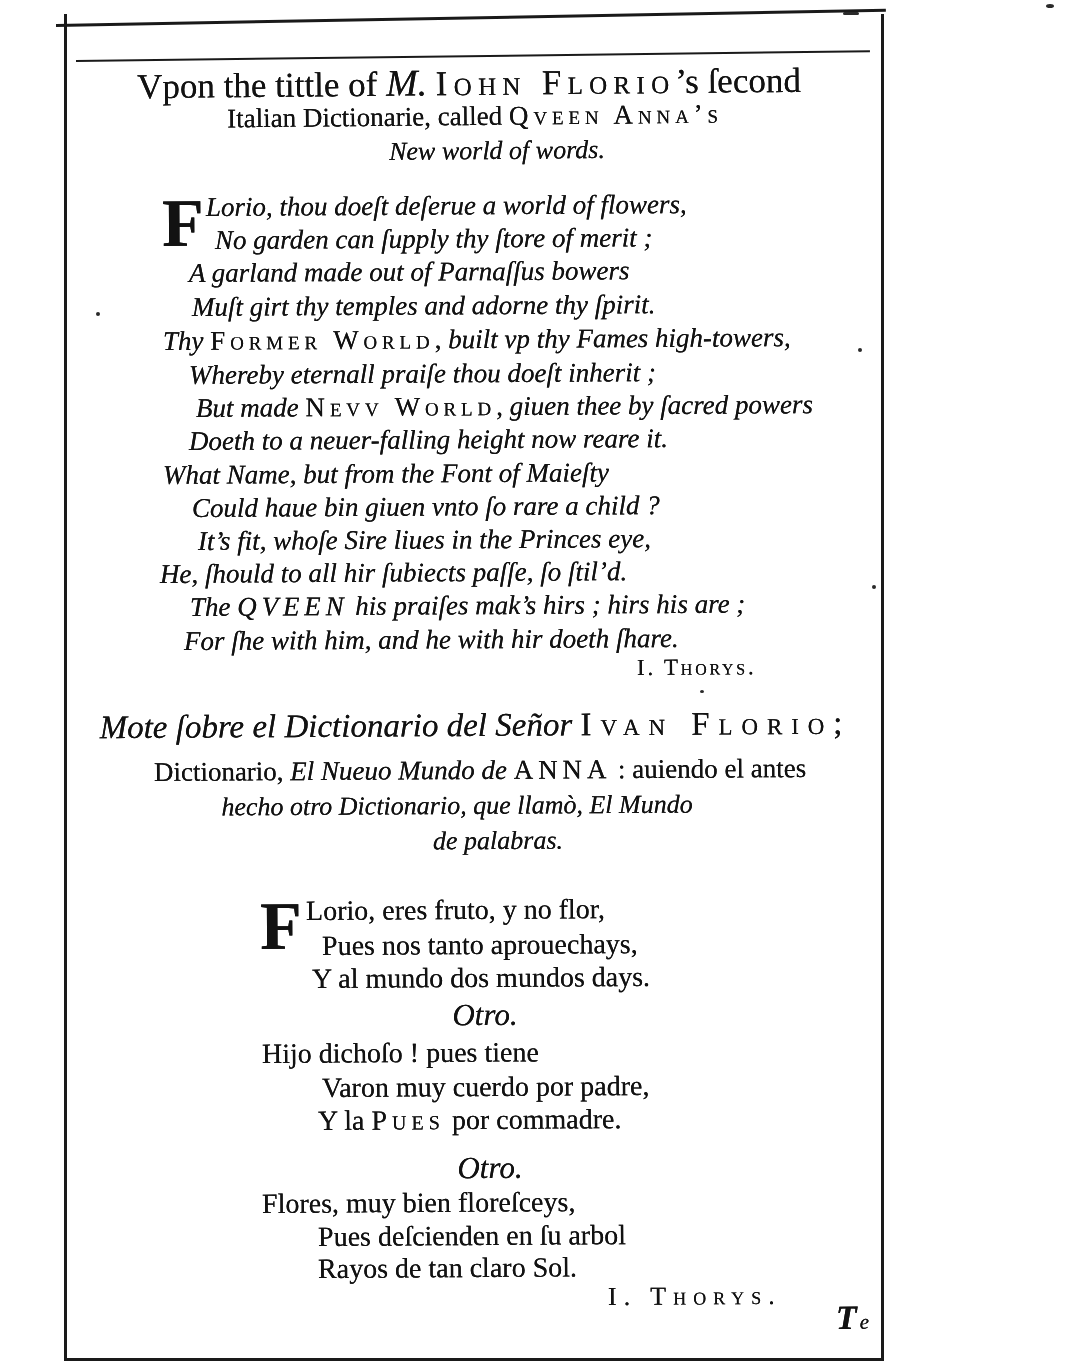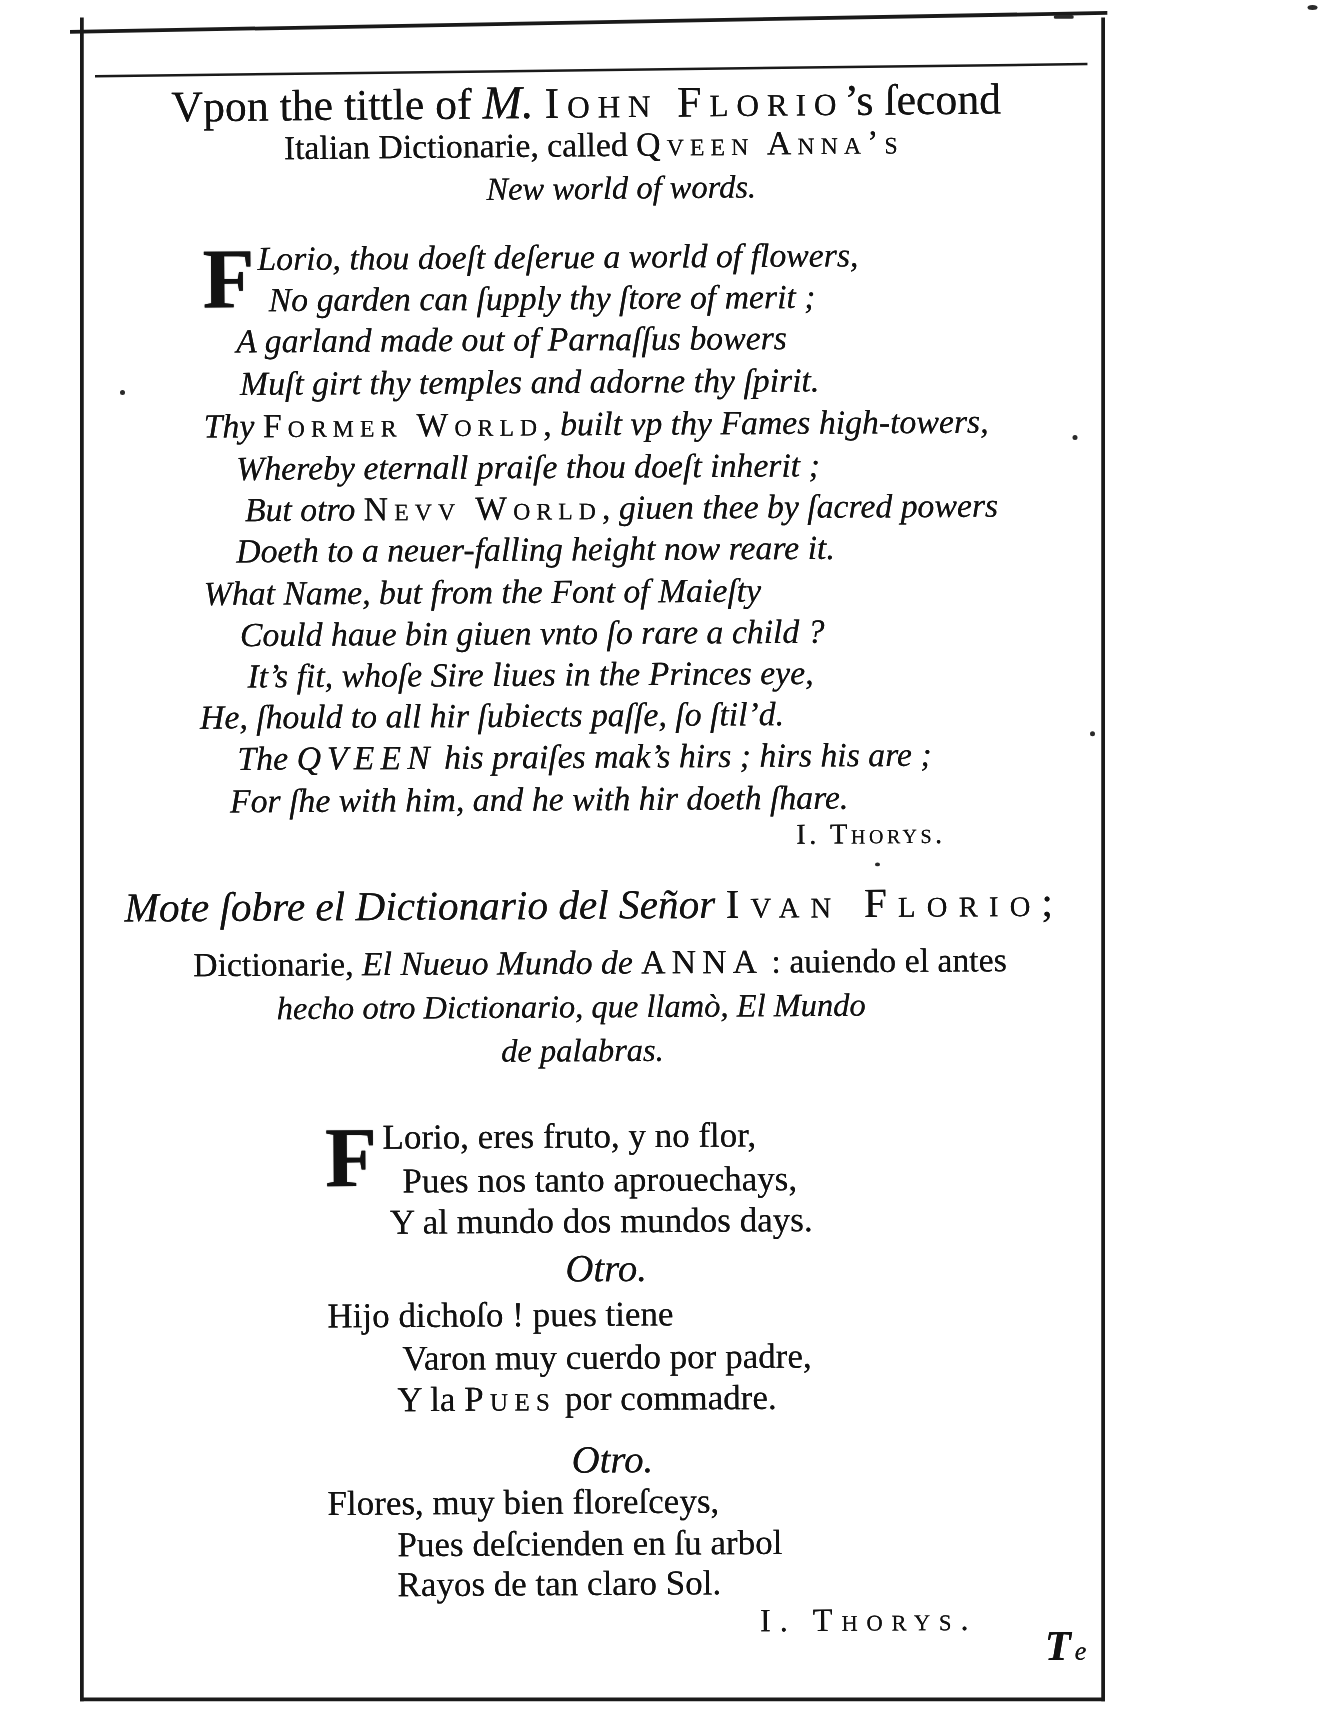--- a/index.html
+++ b/index.html
@@ -76,35 +76,35 @@
   <div class="line title-l3 center r1" style="left:497px;top:136px;"><span class="seg it">New world of words.</span></div>
 
   <div class="dropcap r2" style="left:162px;top:196px;">F</div>
 
   <div class="line epoem r2" style="left:206px;top:192px;"><span class="seg it">Lorio, thou doeſt deſerue a world of flowers,</span></div>
   <div class="line epoem r2" style="left:215px;top:225px;"><span class="seg it">No garden can ſupply thy ſtore of merit ;</span></div>
   <div class="line epoem r2" style="left:189px;top:258px;"><span class="seg it">A garland made out of Parnaſſus bowers</span></div>
   <div class="line epoem r2" style="left:192px;top:292px;"><span class="seg it">Muſt girt thy temples and adorne thy ſpirit.</span></div>
   <div class="line epoem r2" style="left:163px;top:326px;"><span class="seg it">Thy </span><span class="seg sc ls3">Former World</span><span class="seg rm">, </span><span class="seg it">built vp thy Fames high-towers,</span></div>
   <div class="line epoem r2" style="left:189px;top:360px;"><span class="seg it">Whereby eternall praiſe thou doeſt inherit ;</span></div>
-  <div class="line epoem r2" style="left:196px;top:393px;"><span class="seg it">But otro </span><span class="seg sc ls3">Nevv World</span><span class="seg rm">, </span><span class="seg it">giuen thee by ſacred powers</span></div>
+  <div class="line epoem r2" style="left:196px;top:393px;"><span class="seg it">But made </span><span class="seg sc ls3">Nevv World</span><span class="seg rm">, </span><span class="seg it">giuen thee by ſacred powers</span></div>
   <div class="line epoem r2" style="left:189px;top:426px;"><span class="seg it">Doeth to a neuer-falling height now reare it.</span></div>
   <div class="line epoem r2" style="left:163px;top:460px;"><span class="seg it">What Name, but from the Font of Maieſty</span></div>
   <div class="line epoem r2" style="left:192px;top:493px;"><span class="seg it">Could haue bin giuen vnto ſo rare a child ?</span></div>
   <div class="line epoem r2" style="left:198px;top:526px;"><span class="seg it">It’s fit, whoſe Sire liues in the Princes eye,</span></div>
   <div class="line epoem r2" style="left:160px;top:559px;"><span class="seg it">He, ſhould to all hir ſubiects paſſe, ſo ſtil’d.</span></div>
   <div class="line epoem r2" style="left:190px;top:592px;"><span class="seg it">The </span><span class="seg it ls3">QVEEN</span><span class="seg it"> his praiſes mak’s hirs ; hirs his are ;</span></div>
   <div class="line epoem r2" style="left:184px;top:626px;"><span class="seg it">For ſhe with him, and he with hir doeth ſhare.</span></div>
 
   <div class="line sig1 r2" style="left:637px;top:655px;"><span class="seg sc ls2">I. Thorys.</span></div>
 
   <div class="line sp-head1 center r2" style="left:471px;top:707px;"><span class="seg it">Mote ſobre el Dictionario del Señor </span><span class="seg sc ls4">Ivan Florio</span><span class="seg rm">;</span></div>
-  <div class="line sp-head2 center r2" style="left:480px;top:755px;"><span class="seg rm">Dictionarie, </span><span class="seg it">El Nueuo Mundo de </span><span class="seg caps ls3">ANNA</span><span class="seg rm"> : auiendo el antes</span></div>
+  <div class="line sp-head2 center r2" style="left:480px;top:755px;"><span class="seg rm">Dictionario, </span><span class="seg it">El Nueuo Mundo de </span><span class="seg caps ls3">ANNA</span><span class="seg rm"> : auiendo el antes</span></div>
   <div class="line sp-head34 center r2" style="left:457px;top:791px;"><span class="seg it">hecho otro Dictionario, que llamò, El Mundo</span></div>
-  <div class="line sp-head34 center r2" style="left:466px;top:826px;"><span class="seg it">de palabras.</span></div>
+  <div class="line sp-head34 center r2" style="left:498px;top:826px;"><span class="seg it">de palabras.</span></div>
 
   <div class="dropcap r2" style="left:260px;top:899px;">F</div>
 
   <div class="line sp-poem r2" style="left:306px;top:895px;"><span class="seg rm">Lorio, eres fruto, y no flor,</span></div>
   <div class="line sp-poem r2" style="left:322px;top:930px;"><span class="seg rm">Pues nos tanto aprouechays,</span></div>
   <div class="line sp-poem r2" style="left:312px;top:963px;"><span class="seg rm">Y al mundo dos mundos days.</span></div>
 
   <div class="line otro center r2" style="left:485px;top:997px;"><span class="seg it">Otro.</span></div>
 
   <div class="line sp-poem r2" style="left:262px;top:1038px;"><span class="seg rm">Hijo dichoſo ! pues tiene</span></div>

